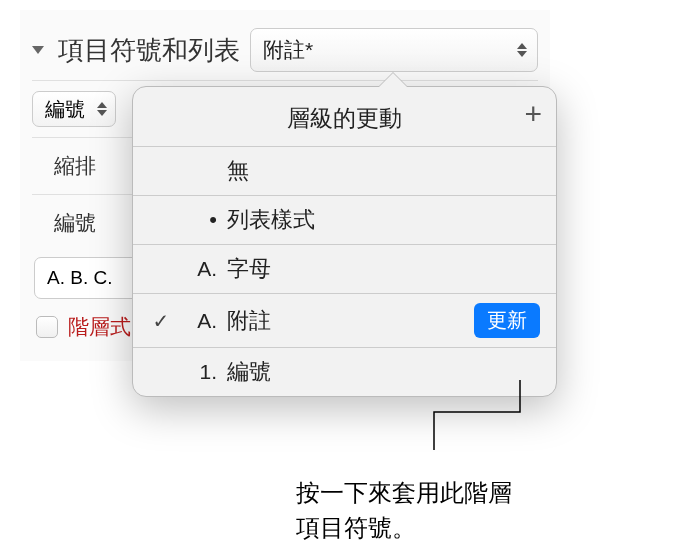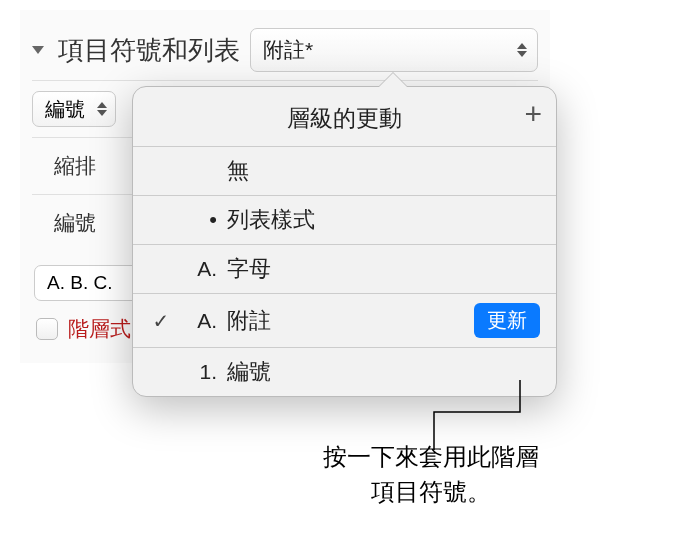--- a/index.html
+++ b/index.html
@@ -94,29 +94,29 @@
     .toggle {
       width: 42px;
       height: 24px;
       border-radius: 12px;
       background: #0a7aff;
       margin-left: auto;
       position: relative;
     }
     .format-box {
       width: 130px;
-      height: 36px;
+      height: 42px;
       border: 1px solid #ccc;
       border-radius: 7px;
       background: #fff;
       display: flex;
       align-items: center;
       padding: 0 12px;
       font-size: 19px;
-      margin-top: 14px;
+      margin-top: 6px;
       margin-left: 2px;
     }
     .checkbox-row {
       display: flex;
       align-items: center;
       padding: 14px 0 10px 4px;
     }
     .checkbox {
       width: 22px;
       height: 22px;
@@ -223,24 +223,23 @@
     }
 
     
     .callout-line {
       position: absolute;
       pointer-events: none;
     }
     .callout-text {
       position: absolute;
       left: 296px;
-      top: 440px;
+      top: 476px;
       font-size: 24px;
       color: #000;
-      text-align: center;
       line-height: 1.45;
       width: 270px;
     }
   </style>
 </head>
 <body>
 
 <div class="panel">
 
   <div class="header-row">

